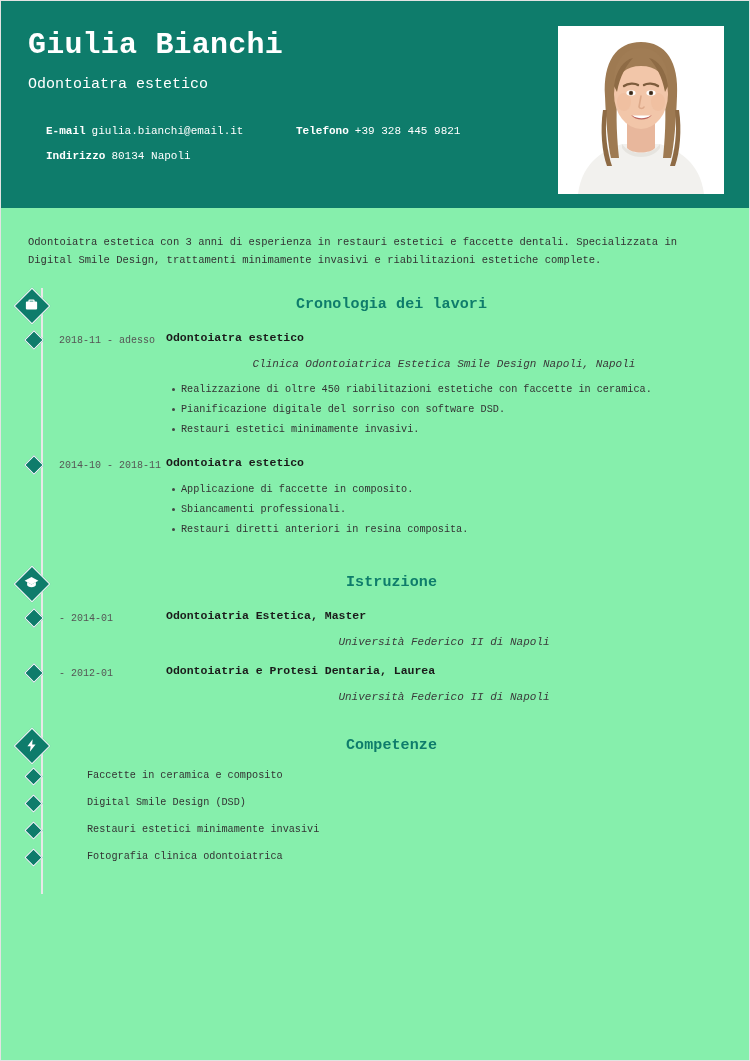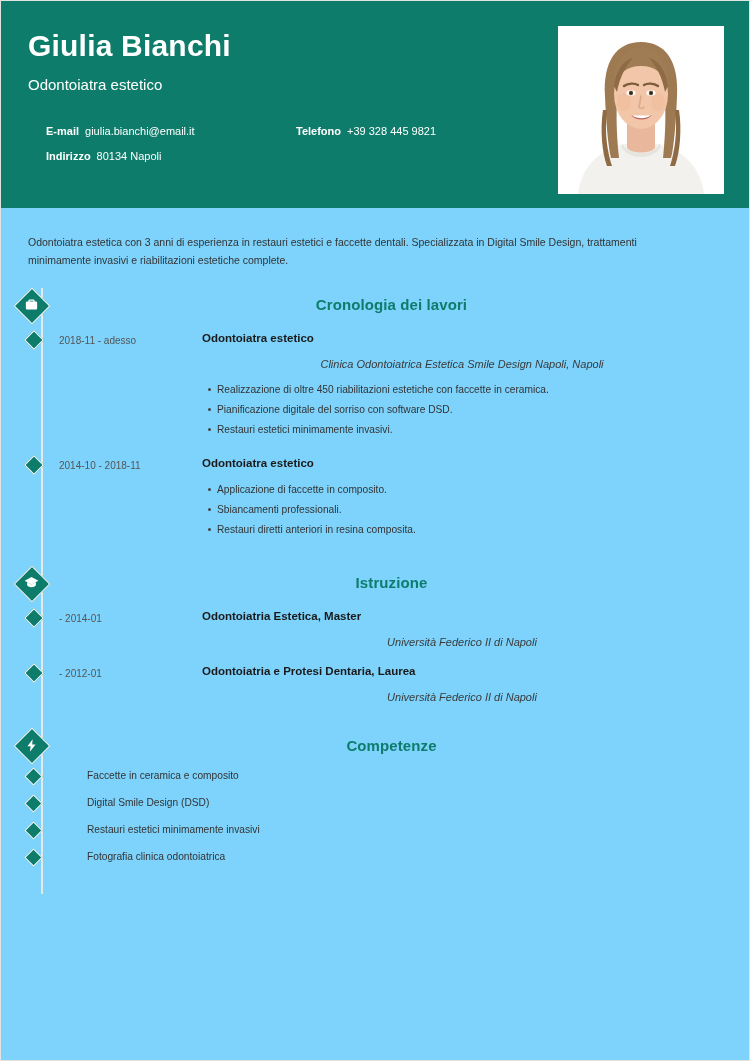--- a/index.html
+++ b/index.html
@@ -8,24 +8,25 @@
     background: #ffffff;
   }
   body {
     font-family: "Liberation Sans", sans-serif;
     -webkit-font-smoothing: antialiased;
   }
   .page {
     position: relative;
     width: 750px;
     height: 1061px;
-    background: #7dd3fc;
+    background: #86efac;
     border: 1px solid #e3e3e3;
     box-sizing: border-box;
     overflow: hidden;
+    font-family: Liberation Mono, monospace;
   }
 
   
   .header {
     position: relative;
     background: #0e7c6b;
     height: 207px;
     box-sizing: border-box;
     padding: 28px 27px 0 27px;
   }
@@ -148,21 +149,20 @@
     color: #0e7c6b;
     font-size: 15px;
     font-weight: bold;
     letter-spacing: 0.1px;
   }
 
   .entry {
     position: relative;
     display: flex;
     padding: 9px 0 6px 0;
-    gap: 36px;
   }
   .entry-dot {
     position: absolute;
     left: -1px;
     top: 11px;
     width: 12px;
     height: 12px;
     background: #0e7c6b;
     transform: rotate(45deg);
     border: 1.5px solid #ffffff;

